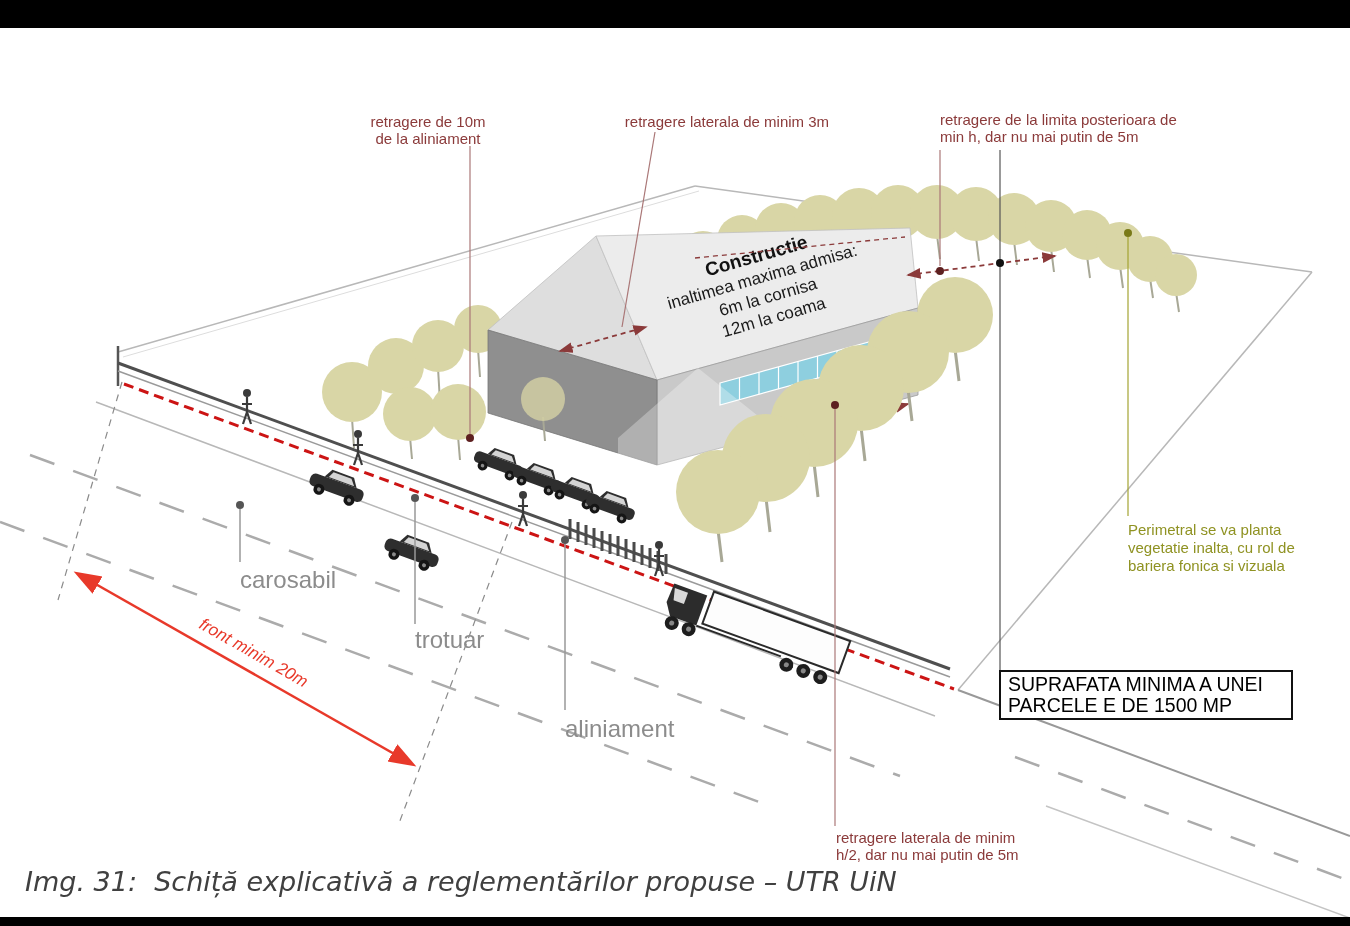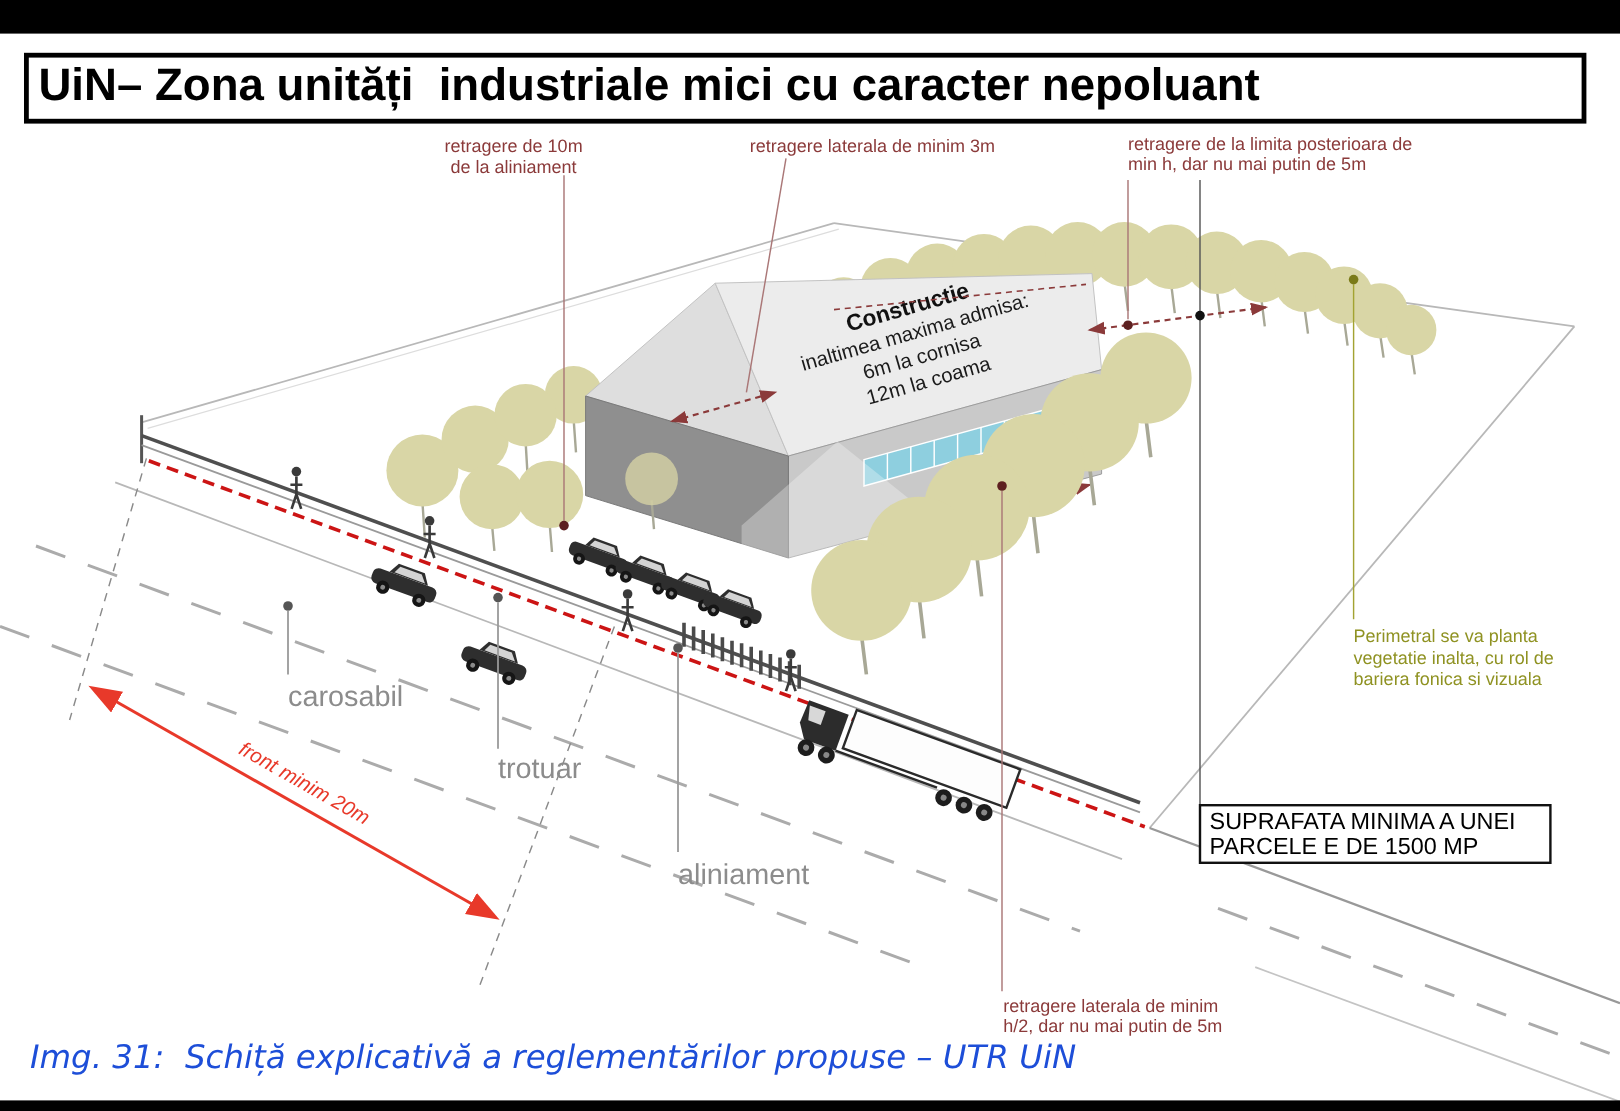--- a/index.html
+++ b/index.html
@@ -4,41 +4,38 @@
 <style>
   html,body{margin:0;padding:0;background:#fff;}
   .page{position:relative;width:1350px;height:926px;background:#fff;overflow:hidden;
         font-family:"Liberation Sans",sans-serif;}
   .top-strip{position:absolute;left:0;top:0;width:1350px;height:28px;background:#000;}
   .bottom-strip{position:absolute;left:0;bottom:0;width:1350px;height:9px;background:#000;}
   .title-box{position:absolute;left:20px;top:44px;width:1278px;border:4px solid #000;
              background:#fff;padding:2px 8px 6px 8px;}
   .title-box h1{margin:0;font-size:38px;font-weight:bold;color:#000;white-space:pre;
                 font-family:"Liberation Sans",sans-serif;letter-spacing:0px;}
-  .caption{position:absolute;left:25px;top:866px;font-size:27px;font-style:italic;color:#1d4ed8;
+  .caption{position:absolute;left:25px;top:866px;font-size:27px;font-style:italic;color:#404040;
            white-space:pre;font-family:"DejaVu Sans",sans-serif;}
   svg{position:absolute;left:0;top:0;}
   .ann{font:15px "Liberation Sans",sans-serif;fill:#8b3a3a;}
   .veg{font:15px "Liberation Sans",sans-serif;fill:#8f9222;}
   .glabel{font:24px "Liberation Sans",sans-serif;fill:#8c8c8c;}
   .boxtext{font:19.5px "Liberation Sans",sans-serif;fill:#000;}
   .rooft{font:17px "Liberation Sans",sans-serif;fill:#1a1a1a;}
   .rooft-title{font:bold 19px "Liberation Sans",sans-serif;fill:#111;}
   .dim{font:italic 17px "Liberation Sans",sans-serif;fill:#e8392a;}
 </style>
 </head>
 <body>
 
 <div class="page">
 
   <div class="top-strip"></div>
 
-  <div class="title-box">
-    <h1>UiN– Zona unități  industriale mici cu caracter nepoluant</h1>
-  </div>
 
   <svg width="1350" height="926" viewBox="0 0 1350 926">
     <defs>
       <marker id="arrowRed" markerWidth="12" markerHeight="10" refX="9" refY="4" orient="auto-start-reverse">
         <path d="M0,0 L11,4 L0,8 Z" fill="#e8392a"></path>
       </marker>
       <marker id="arrowSm" markerWidth="9" markerHeight="8" refX="7" refY="3" orient="auto-start-reverse">
         <path d="M0,0 L8,3 L0,6 Z" fill="#8b3a3a"></path>
       </marker>
       <g id="car">

